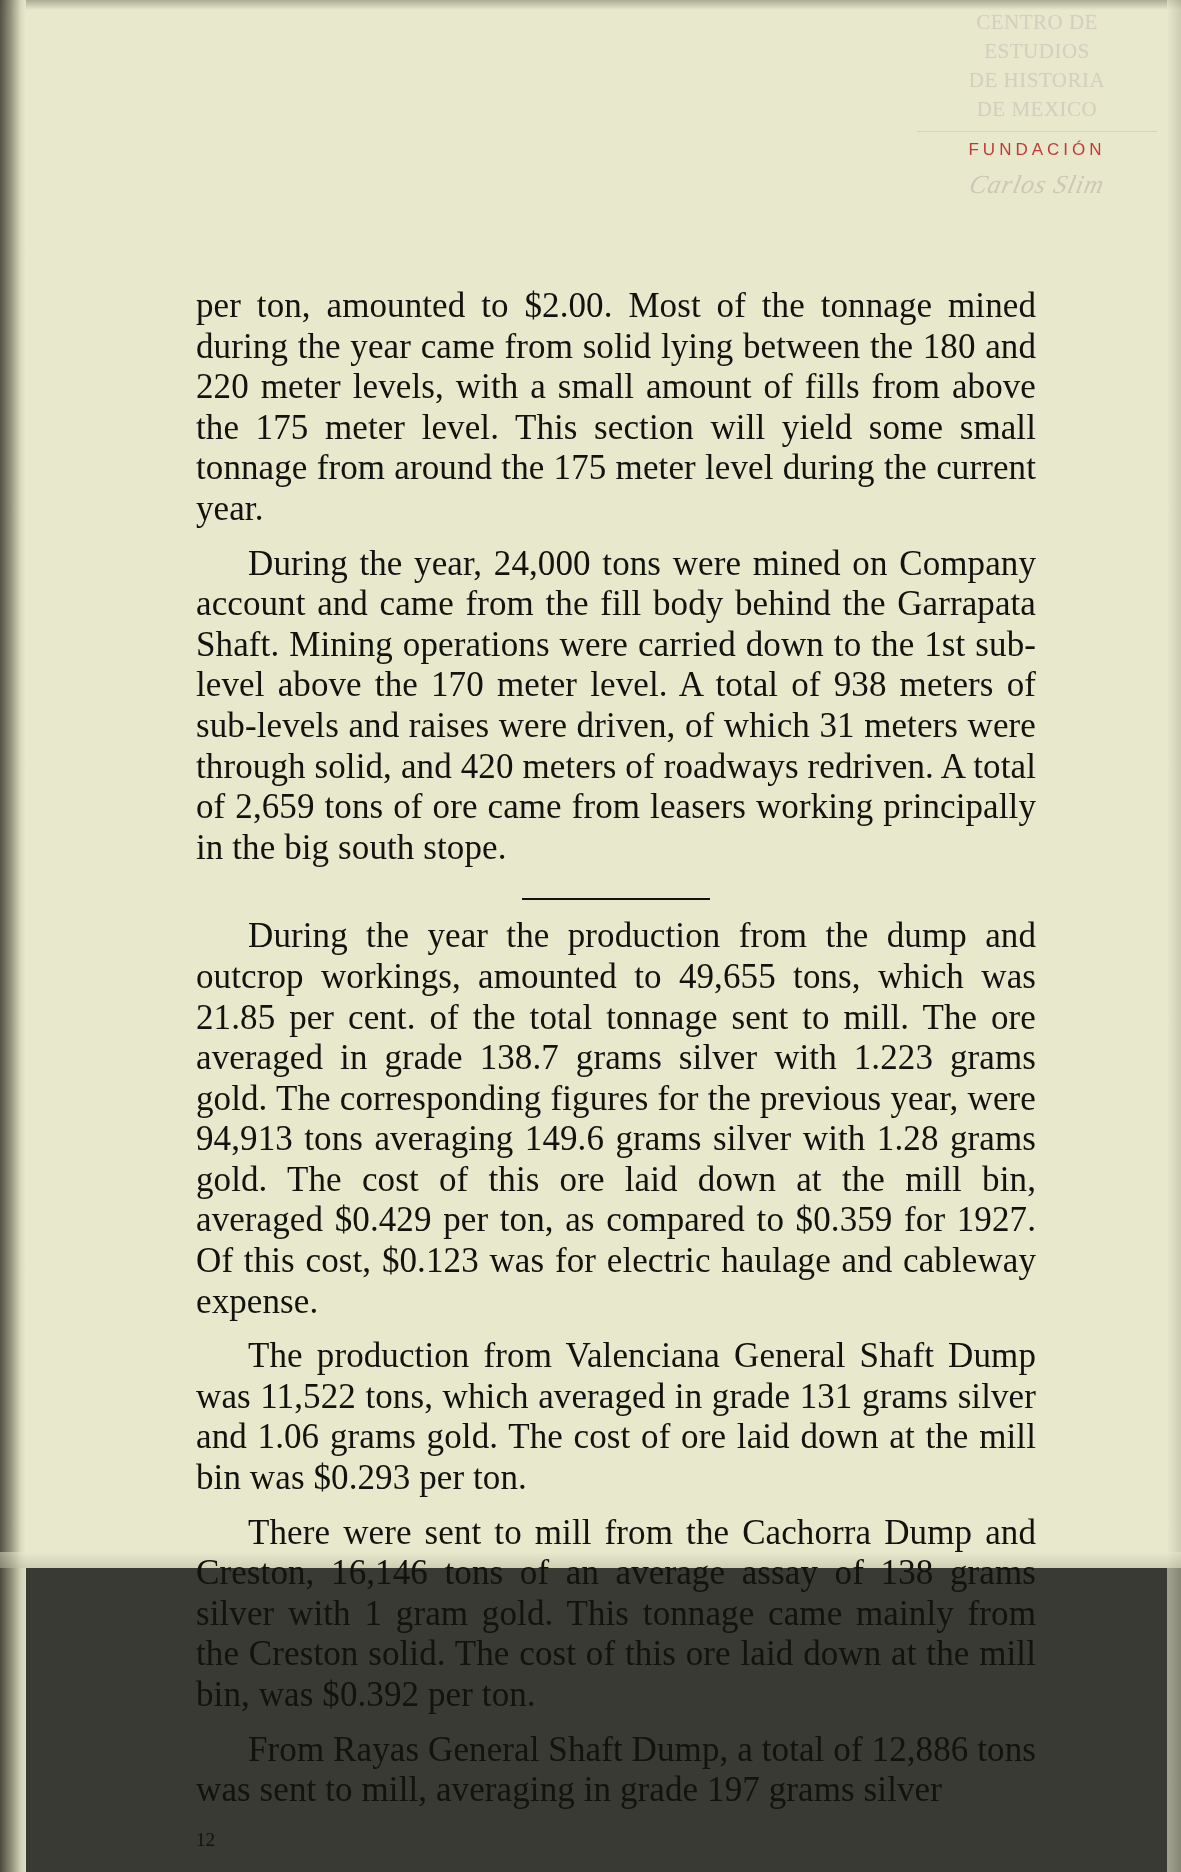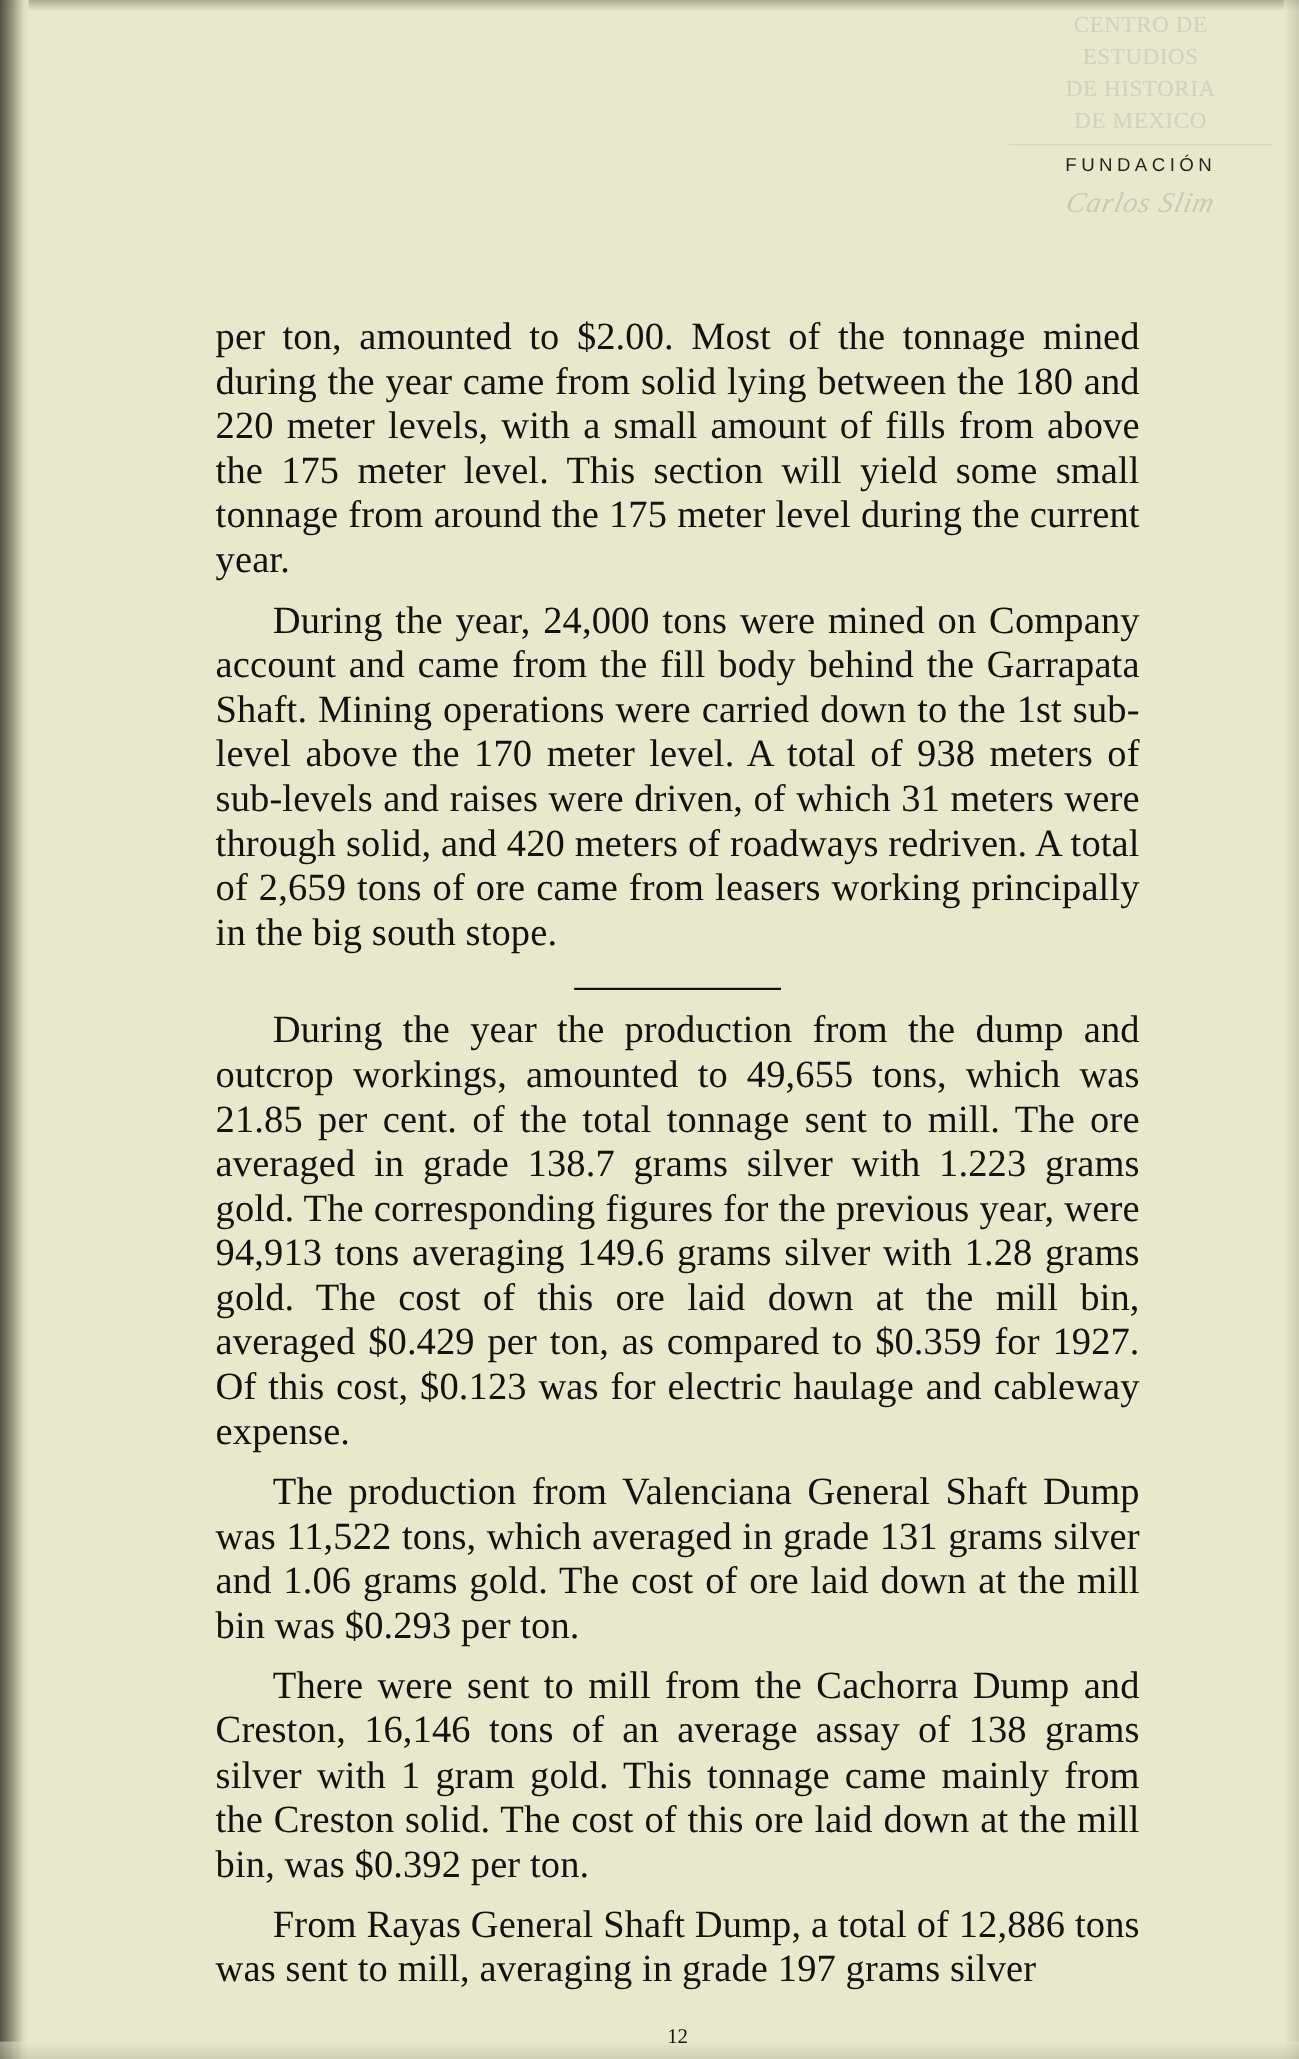--- a/index.html
+++ b/index.html
@@ -10,21 +10,21 @@
   body {
     width: 1181px;
     height: 1872px;
     overflow: hidden;
     font-family: "Liberation Serif", serif;
   }
   .page {
     position: absolute;
     left: 0; top: 0;
     width: 1181px;
-    height: 1872px;
+    height: 1568px;
     background: #e8e8cd;
     box-sizing: border-box;
   }
   
   .edge-left {
     position: absolute;
     left: 0; top: 0;
     width: 26px; height: 1872px;
     background: linear-gradient(to right, #4a4a40 0%, #8d8d76 40%, #d9d9bd 80%, #e8e8cd 100%);
     opacity: 0.95;
@@ -72,21 +72,21 @@
   }
   .stamp .rule {
     margin: 7px 0 6px 0;
     border-top: 1px solid #d6d0c0;
     width: 100%;
   }
   .stamp .fundacion {
     font-family: "Liberation Sans", sans-serif;
     font-size: 17px;
     letter-spacing: 4px;
-    color: #000000;
+    color: #b91c1c;
   }
   .stamp .signature {
     margin-top: 6px;
     font-family: "Liberation Serif", serif;
     font-style: italic;
     font-size: 26px;
     color: #c9c3b2;
     transform: skewX(-12deg);
     letter-spacing: 1px;
   }
@@ -123,23 +123,22 @@
   h2.section {
     font-size: 28px;
     font-weight: bold;
     text-align: center;
     margin: 10px 0 12px 0;
     letter-spacing: 1.2px;
     color: #12120e;
     font-family: "Liberation Serif", serif;
   }
   .folio {
-    text-align: center;
     font-size: 19px;
-    margin-top: 30px;
+    margin-top: 18px;
     color: #12120e;
   }
 </style>
 </head>
 <body>
 
 <div class="page">
   <div class="edge-top"></div>
   <div class="edge-left"></div>
   <div class="edge-right"></div>

